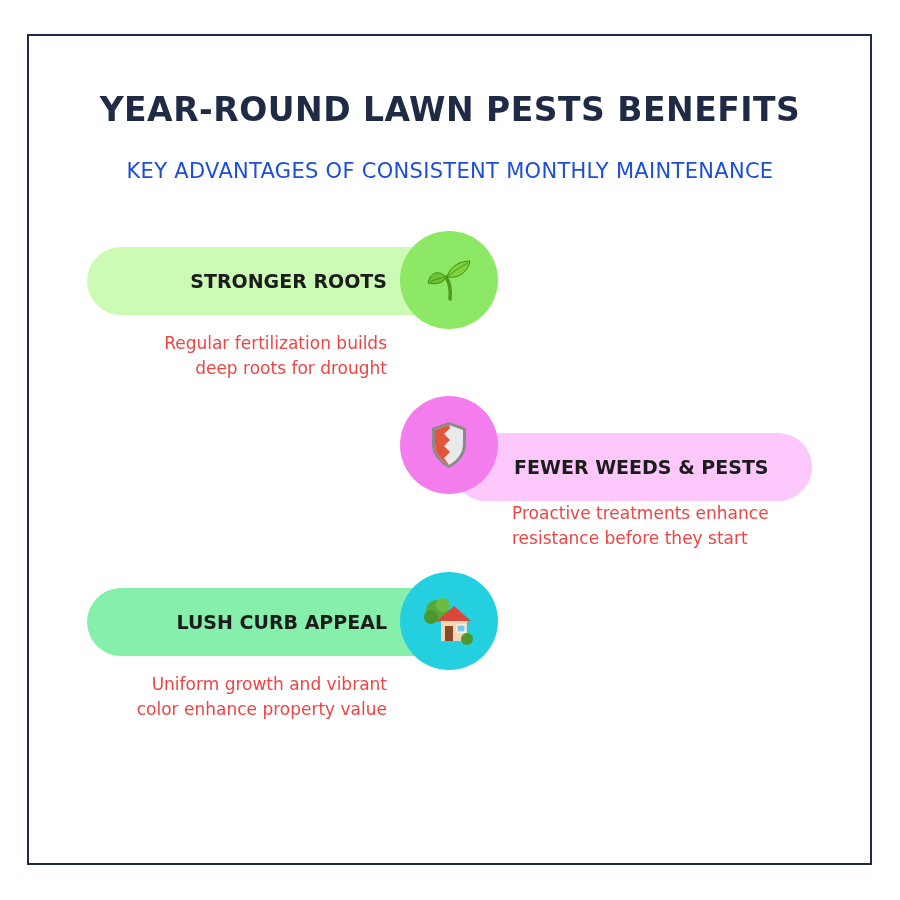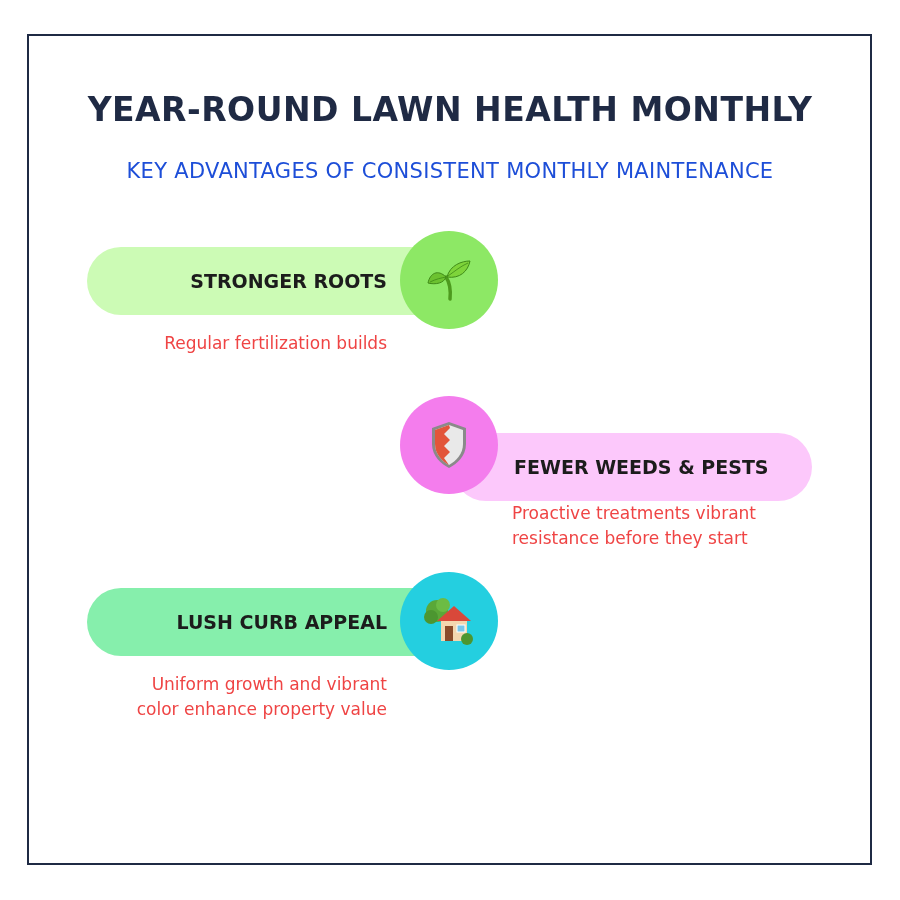--- a/index.html
+++ b/index.html
@@ -12,51 +12,52 @@
   .circle { position:absolute; width:98px; height:98px; border-radius:50%; display:flex; align-items:center; justify-content:center; }
   .desc { position:absolute; font-size:17px; color:#ef4444; line-height:25px; }
   .left-pill { left:87px; width:360px; justify-content:flex-end; padding-right:60px; }
   .right-pill { left:452px; width:360px; justify-content:flex-start; padding-left:62px;margin-top:21px; }
 </style>
 </head>
 <body>
 
 <div class="frame"></div>
 
-<div class="title">YEAR-ROUND LAWN HEALTH MONTHLY</div>
+<div class="title">YEAR-ROUND LAWN PESTS BENEFITS</div>
 <div class="subtitle">KEY ADVANTAGES OF CONSISTENT MONTHLY MAINTENANCE</div>
 
 <div class="pill left-pill" style="top:247px; background:#ccfbb5;">
   <span class="pill-label">STRONGER ROOTS</span>
 </div>
 <div class="circle" style="left:400px; top:231px; background:#8de865;">
   <svg width="50" height="50" viewBox="0 0 50 50">
     <path d="M26 44 C 27 34, 26 28, 22 22" stroke="#4d9a1e" stroke-width="3.5" fill="none" stroke-linecap="round"></path>
     <path d="M22 22 C 14 14, 6 18, 4 28 C 12 30, 20 28, 22 22 Z" fill="#6cc230" stroke="#3f8a18" stroke-width="1"></path>
     <path d="M23 22 C 26 10, 38 6, 46 6 C 44 16, 36 24, 23 22 Z" fill="#7ed43a" stroke="#3f8a18" stroke-width="1"></path>
     <path d="M6 27 C 12 24, 17 23, 22 22" stroke="#3f8a18" stroke-width="0.8" fill="none"></path>
     <path d="M24 21 C 31 16, 37 11, 44 8" stroke="#3f8a18" stroke-width="0.8" fill="none"></path>
   </svg>
 </div>
 <div class="desc" style="left:87px; width:300px; top:331px; text-align:right;">
   <div>Regular fertilization builds</div>
+  <div>deep roots for drought</div>
 </div>
 
 <div class="pill right-pill" style="top:412px; background:#fcc8fb;">
   <span class="pill-label">FEWER WEEDS &amp; PESTS</span>
 </div>
 <div class="circle" style="left:400px; top:396px; background:#f47ded;">
   <svg width="40" height="50" viewBox="0 0 40 50">
     <path d="M20 2 L37 8 L37 24 C 37 36, 28 44, 20 48 C 12 44, 3 36, 3 24 L3 8 Z" fill="#8a8a8a"></path>
     <path d="M20 5 L34 10 L34 24 C 34 34, 27 41, 20 45 C 13 41, 6 34, 6 24 L6 10 Z" fill="#e9e9e9"></path>
     <path d="M20 5 L6 10 L6 24 C 6 34, 13 41, 20 45 L15 38 L21 32 L15 26 L21 20 L15 14 L21 8 Z" fill="#e2553a"></path>
   </svg>
 </div>
 <div class="desc" style="left:512px; width:320px; top:501px; text-align:left;">
-  <div>Proactive treatments vibrant</div>
+  <div>Proactive treatments enhance</div>
   <div>resistance before they start</div>
 </div>
 
 <div class="pill left-pill" style="top:588px; background:#86efac;">
   <span class="pill-label">LUSH CURB APPEAL</span>
 </div>
 <div class="circle" style="left:400px; top:572px; background:#24cfe0;">
   <svg width="52" height="52" viewBox="0 0 52 52">
     <circle cx="14" cy="16" r="11" fill="#5aa838"></circle>
     <circle cx="8" cy="22" r="7" fill="#4c9630"></circle>

